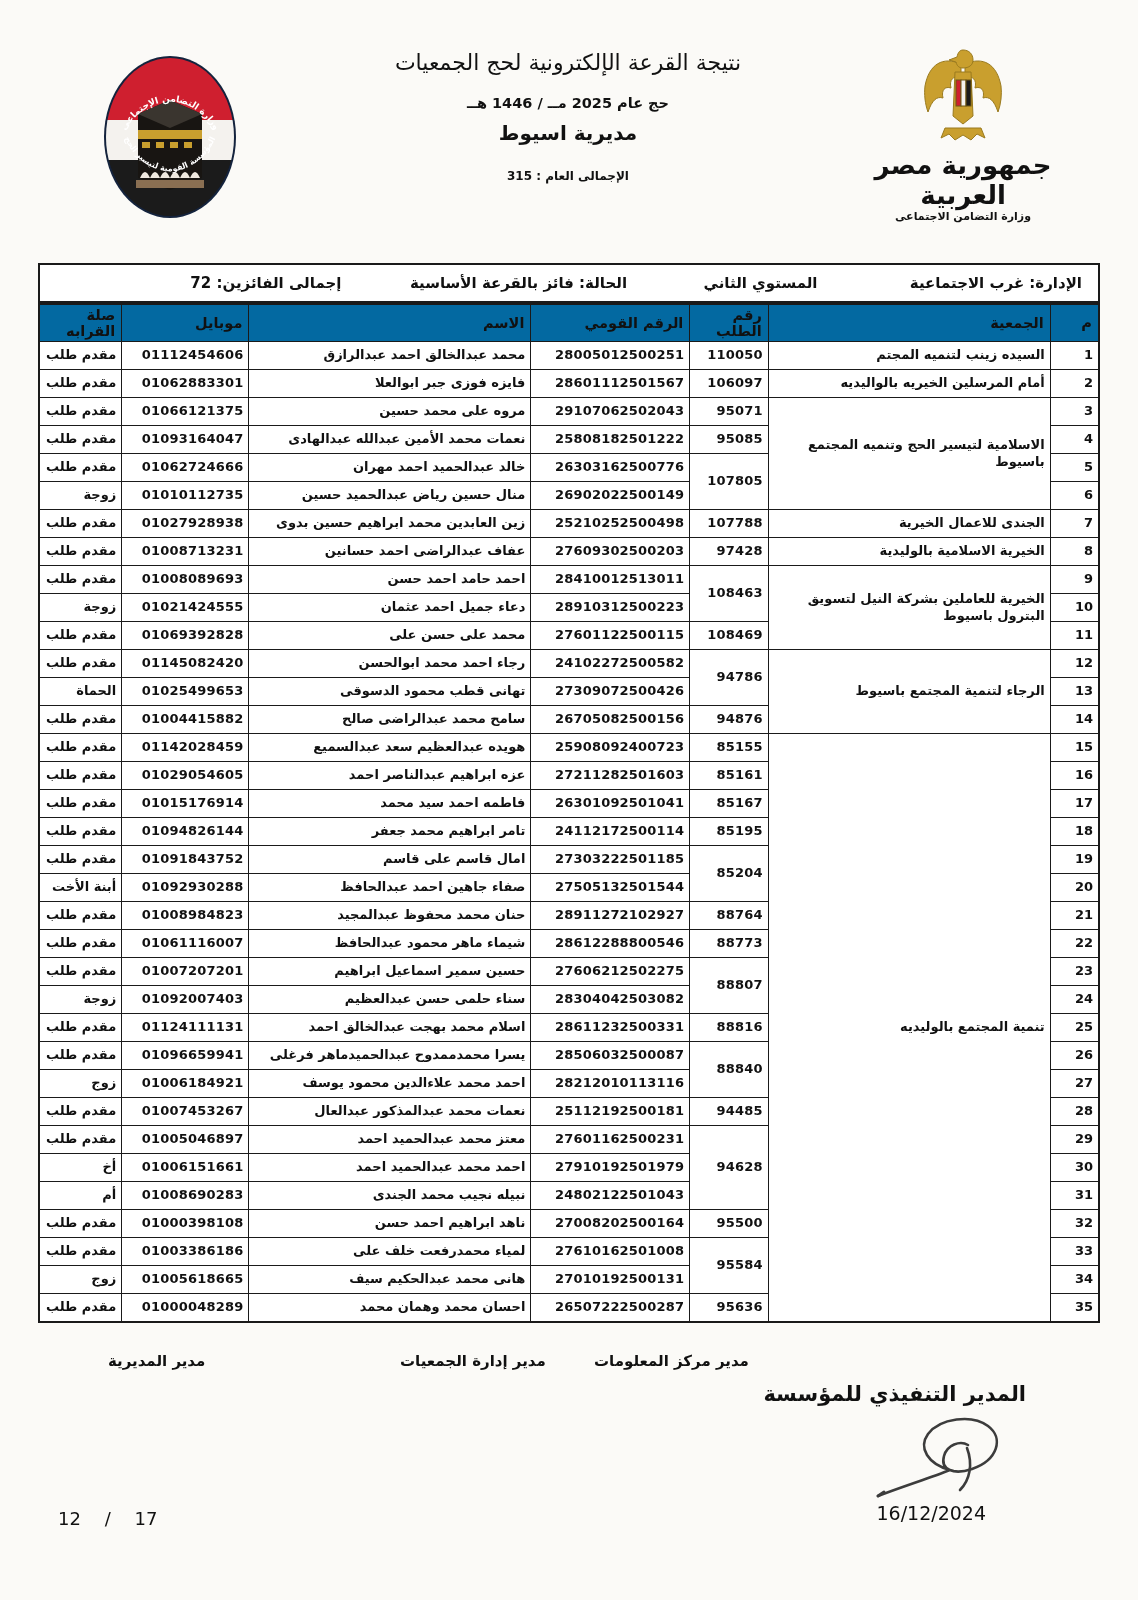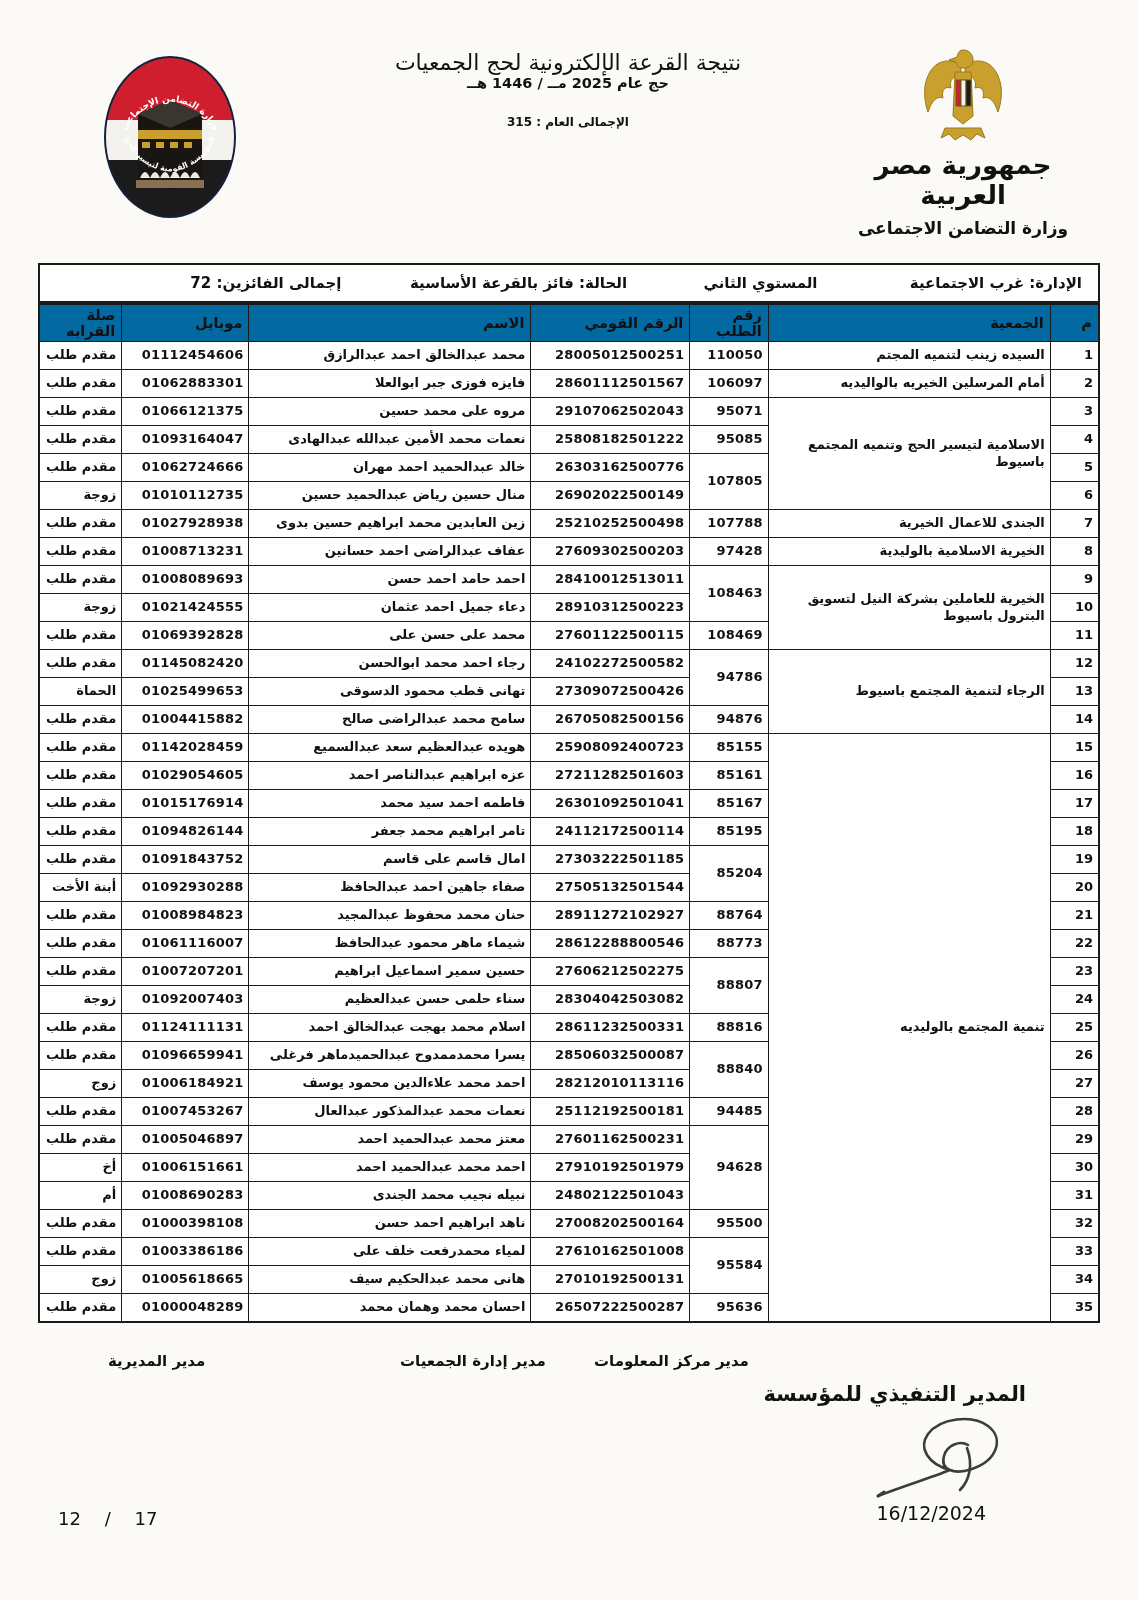--- a/index.html
+++ b/index.html
@@ -15,28 +15,28 @@
     background:#fbfaf7;
     overflow:hidden;
   }
   
   .header{ position:absolute; top:38px; left:0; right:0; height:200px; }
   .title-block{
     position:absolute; top:12px; right:330px; width:480px;
     text-align:center;
   }
   .title-main{ font-size:22px; font-weight:400; letter-spacing:-0.2px; }
-  .title-year{ font-size:14.5px; font-weight:700; margin-top:0; }
+  .title-year{ font-size:14.5px; font-weight:700; margin-top:20px; }
   .title-directorate{ font-size:20px; font-weight:700; margin-top:10px; }
   .title-total{ font-size:12px; font-weight:700; margin-top:24px; }
   .logo-left{ position:absolute; top:14px; left:100px; width:140px; height:170px; }
   .logo-right{ position:absolute; top:4px; right:40px; width:270px; text-align:center; }
   .logo-right .eagle{ display:block; margin:0 auto; }
   .gov-line1{ font-size:26px; font-weight:700; margin-top:4px; letter-spacing:-0.5px; }
-  .gov-line2{ font-size:17px; font-weight:700; margin-top:8px; letter-spacing:-0.5px; }
+  .gov-line2{ font-size:11px; font-weight:700; letter-spacing:-0.5px; }
   
   .info-bar{
     position:absolute; top:263px; right:38px; left:38px; height:40px;
     border:2px solid #1a1a1a;
     display:grid; grid-template-columns:25% 18% 27% 30%;
     align-items:center;
     background:#fff;
   }
   .info-bar > div{ font-size:15px; font-weight:700; text-align:right; padding-right:16px; white-space:nowrap; }
   
@@ -127,20 +127,21 @@
         </text>
         <text font-size="8" font-weight="bold" fill="#ffffff" font-family="DejaVu Sans, sans-serif">
           <textPath href="#arcBottom" startOffset="50%" text-anchor="middle">المؤسسة القومية لتيسير الحج</textPath>
         </text>
       </svg>
     </div>
 
     <div class="title-block">
       <div class="title-main">نتيجة القرعة الإلكترونية لحج الجمعيات</div>
       <div class="title-year">حج عام 2025 مــ / 1446 هــ</div>
+      <div class="title-directorate">مديرية اسيوط</div>
       <div class="title-total">الإجمالى العام : 315</div>
     </div>
 
     <div class="logo-right">
       <svg class="eagle" width="96" height="104" viewBox="0 0 96 104">
         <g fill="#c99f2e" stroke="#9a7a1e" stroke-width="1">
 
           <path d="M46 22 C28 14 14 22 10 44 C9 52 10 62 13 70 C17 58 22 54 28 56 C26 48 30 44 36 46 C34 38 38 33 46 36 Z"></path>
           <path d="M50 22 C68 14 82 22 86 44 C87 52 86 62 83 70 C79 58 74 54 68 56 C70 48 66 44 60 46 C62 38 58 33 50 36 Z"></path>
 

